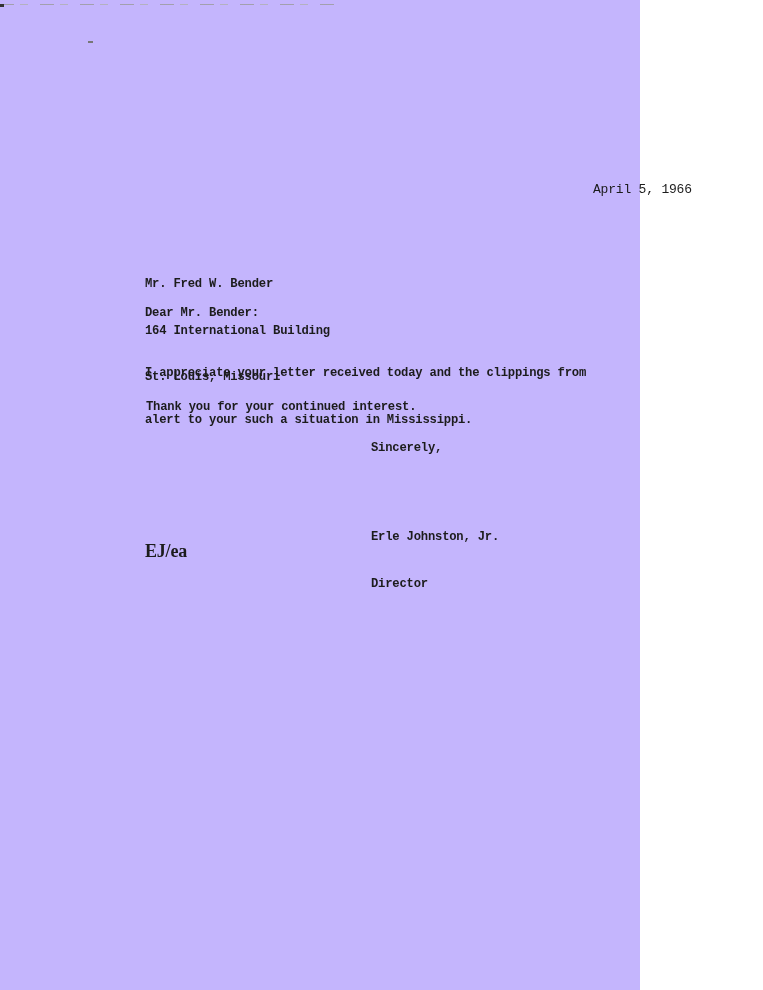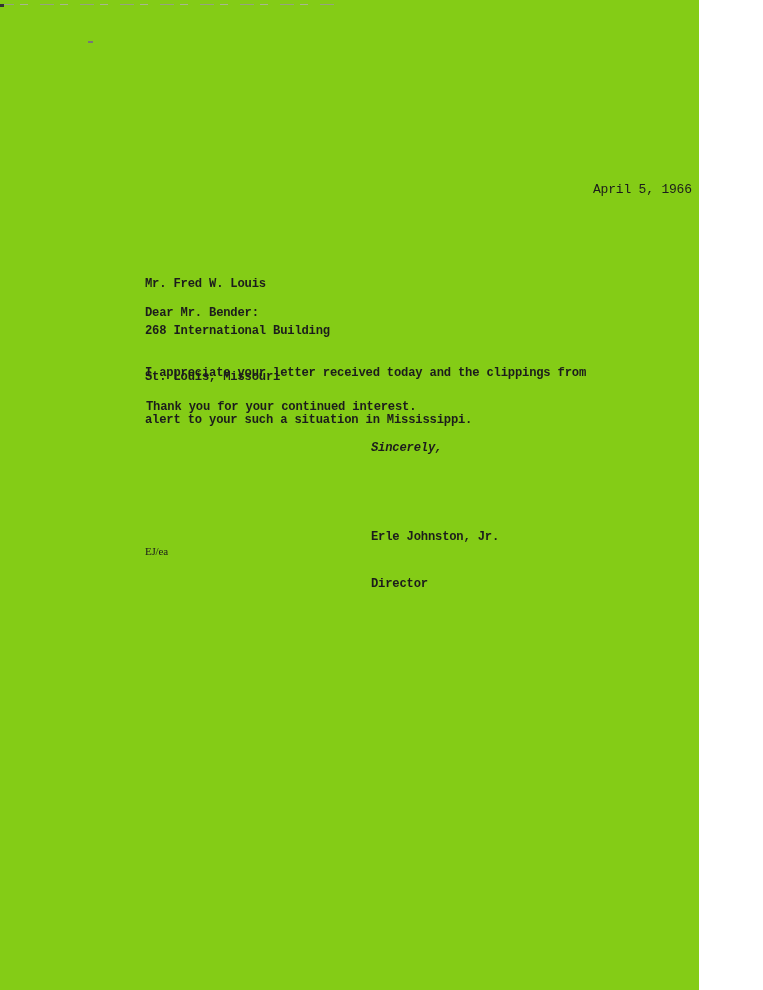--- a/index.html
+++ b/index.html
@@ -11,23 +11,23 @@
       width: 763px;
       height: 990px;
       position: relative;
       overflow: hidden;
       font-family: "Liberation Mono", "DejaVu Sans Mono", monospace;
       color: #1a1a1a;
     }
     .page {
       position: absolute;
       left: 0; top: 0;
-      width: 699px;
+      width: 640px;
       height: 990px;
-      background: #84cc16;
+      background: #c4b5fd;
     }
     .scan-edge {
       position: absolute;
       left: 0;
       top: 4px;
       width: 340px;
       height: 1px;
       background: repeating-linear-gradient(90deg, #9a9a9a 0 14px, transparent 14px 20px, #b0b0b0 20px 28px, transparent 28px 40px);
       opacity: 0.8;
     }
@@ -50,38 +50,38 @@
       font-weight: bold;
       white-space: pre;
       letter-spacing: -0.2px;
       color: #1c1c1c;
     }
     .date { left: 593px; top: 182px; font-weight: normal; font-size: 13px; }
     .addr { left: 145px; top: 246px; }
     .salutation { left: 145px; top: 306px; text-align: center; }
     .body-para { left: 145px; top: 335px; }
     .thanks { left: 146px; top: 400px; }
-    .closing { left: 371px; top: 441px; font-style: italic; }
+    .closing { left: 371px; top: 441px; }
     .signer { left: 371px; top: 499px; }
-    .initials { left: 145px; top: 544px; font-weight: normal; font-family: "Liberation Serif", serif; font-size: 11px; }
+    .initials { left: 145px; top: 544px; font-weight: bold; font-family: "Liberation Serif", serif; font-size: 18px; }
     .line { display: block; }
   </style>
 </head>
 <body>
 
 <div class="page">
   <div class="scan-edge"></div>
   <div class="scan-corner"></div>
   <div class="scan-dash"></div>
 
   <div class="text date">April 5, 1966</div>
 
   <div class="text addr">
-    <span class="line">Mr. Fred W. Louis</span>
-    <span class="line">268 International Building</span>
+    <span class="line">Mr. Fred W. Bender</span>
+    <span class="line">164 International Building</span>
     <span class="line">St. Louis, Missouri</span>
   </div>
 
   <div class="text salutation">Dear Mr. Bender:</div>
 
   <div class="text body-para">
     <span class="line">I appreciate your letter received today and the clippings from</span>
     <span class="line">alert to your such a situation in Mississippi.</span>
   </div>
 

